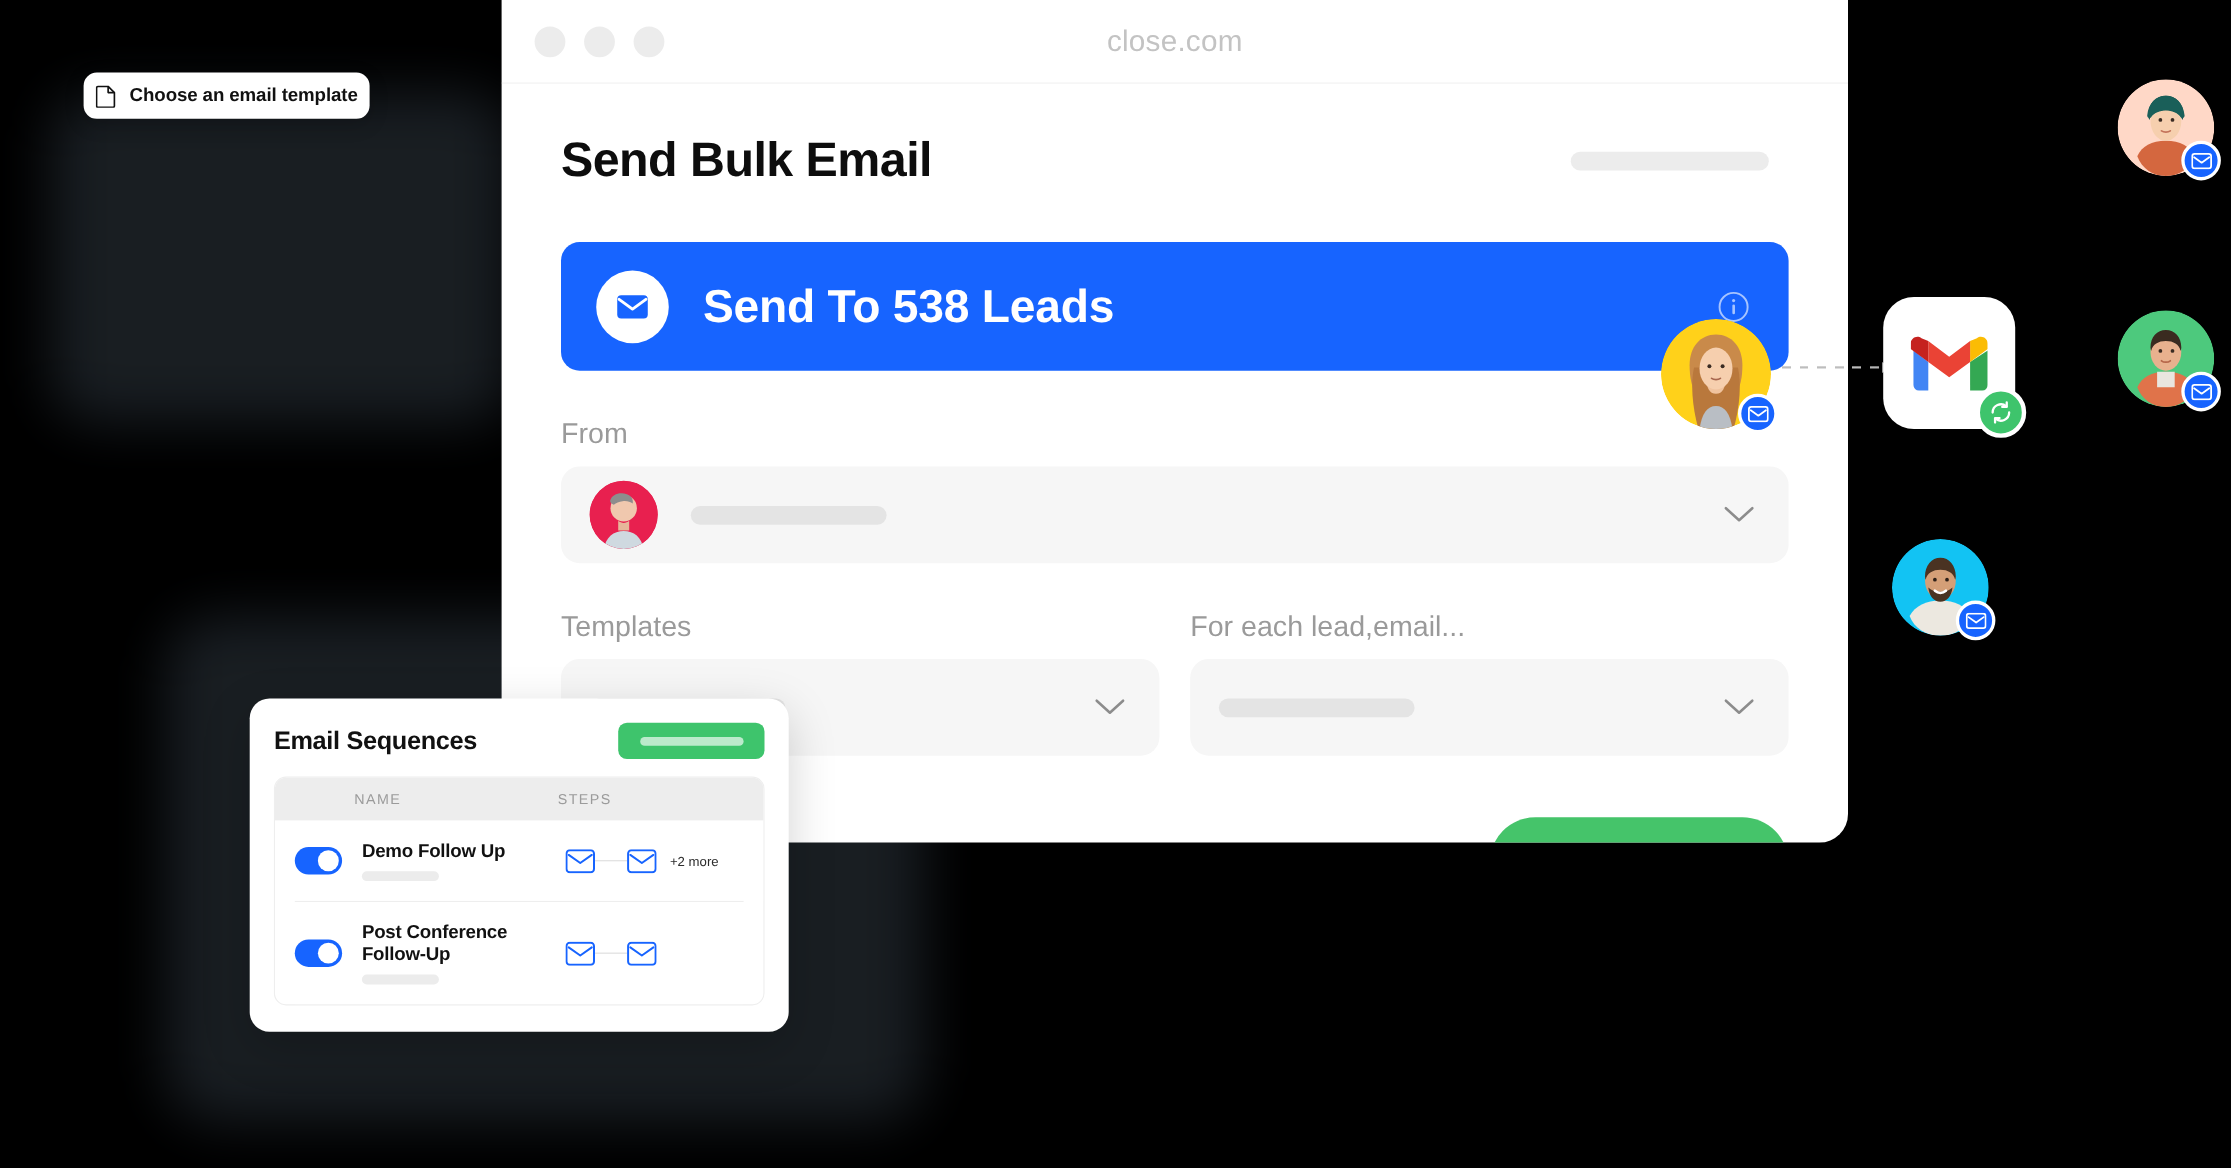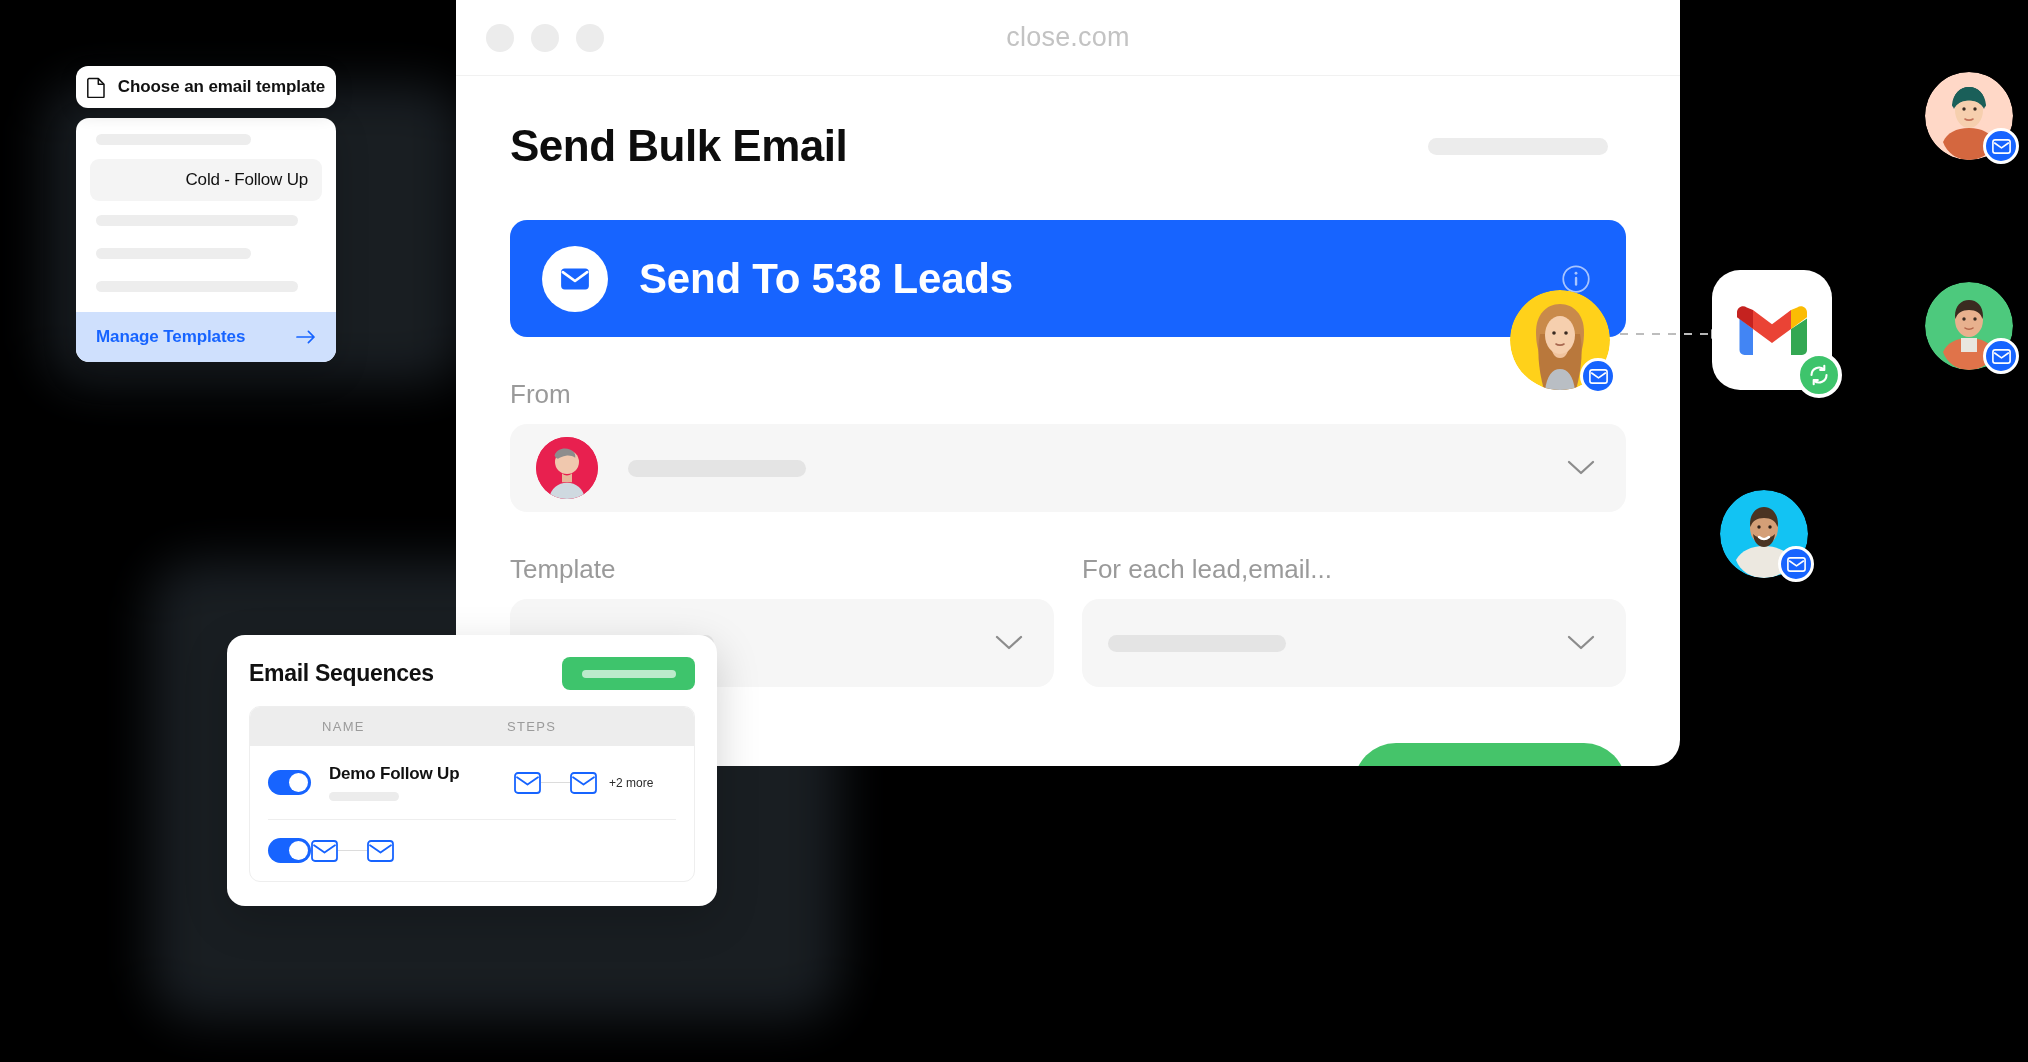--- a/index.html
+++ b/index.html
@@ -274,21 +274,21 @@
         <div class="field-skel from-skel" title=""></div>
         <div class="chev">
           <svg width="30" height="18" viewBox="0 0 30 18">
               <path d="M3 3 L15 14 L27 3" stroke="#8c8c8c" stroke-width="2.3" fill="none" stroke-linecap="round" stroke-linejoin="round"></path>
             </svg>
         </div>
       </div>
 
       <div class="two-col">
         <div>
-          <div class="field-label">Template</div>
+          <div class="field-label">Templates</div>
           <div class="field-box">
             <div class="field-skel" style="width:178px"></div>
             <div class="chev">
               <svg width="30" height="18" viewBox="0 0 30 18">
                   <path d="M3 3 L15 14 L27 3" stroke="#8c8c8c" stroke-width="2.3" fill="none" stroke-linecap="round" stroke-linejoin="round"></path>
                 </svg>
             </div>
           </div>
         </div>
         <div>
@@ -323,38 +323,20 @@
     <div class="tmpl-pill">
       <span>
         <svg width="19" height="21" viewBox="0 0 19 21">
           <path d="M2 1.6h9.3L17 7.2v12.2a1.2 1.2 0 0 1-1.2 1.2H2a1.2 1.2 0 0 1-1.2-1.2V2.8A1.2 1.2 0 0 1 2 1.6z" fill="none" stroke="#111" stroke-width="1.5" stroke-linejoin="round"></path>
           <path d="M11.3 1.6V7.2H17" fill="none" stroke="#111" stroke-width="1.5" stroke-linejoin="round"></path>
         </svg>
       </span>
       <span>Choose an email template</span>
     </div>
 
-    <div class="tmpl-menu">
-      <div class="tmpl-caret"></div>
-      <div class="tmpl-inner">
-        <div class="tmpl-skel" style="width:155px"></div>
-        <div class="tmpl-item-sel">Cold - Follow Up</div>
-        <div class="tmpl-skel" style="width:202px;margin-bottom:22px"></div>
-        <div class="tmpl-skel" style="width:155px;margin-bottom:22px"></div>
-        <div class="tmpl-skel" style="width:202px;margin-bottom:10px"></div>
-      </div>
-      <div class="tmpl-footer">
-        <span>Manage Templates</span>
-        <span>
-          <svg width="20" height="14" viewBox="0 0 20 14">
-            <path d="M1 7h17M12.4 1.4 18 7l-5.6 5.6" stroke="#1764ff" stroke-width="1.7" fill="none" stroke-linecap="round" stroke-linejoin="round"></path>
-          </svg>
-        </span>
-      </div>
-    </div>
   </div>
 
   <div class="seq-card">
     <div class="seq-head">
       <div class="seq-title">Email Sequences</div>
       <button class="seq-btn">
           <i></i>
         </button>
     </div>
 
@@ -384,20 +366,24 @@
                 <rect x="1" y="1" width="25" height="20" rx="3" fill="none" stroke="#1764ff" stroke-width="1.8"></rect>
                 <path d="M3 5.2 13.5 12.6 24 5.2" fill="none" stroke="#1764ff" stroke-width="1.8" stroke-linecap="round" stroke-linejoin="round"></path>
               </svg>
           </span>
           <span class="more-txt">+2 more</span>
         </div>
       </div>
 
       <div class="seq-row">
         <div class="toggle"></div>
+        <div class="seq-name-wrap">
+          <div class="seq-name">Post Conference Follow-Up</div>
+          <div class="seq-sub"></div>
+        </div>
         <div class="seq-steps">
           <span>
             <svg width="27" height="22" viewBox="0 0 27 22">
                 <rect x="1" y="1" width="25" height="20" rx="3" fill="none" stroke="#1764ff" stroke-width="1.8"></rect>
                 <path d="M3 5.2 13.5 12.6 24 5.2" fill="none" stroke="#1764ff" stroke-width="1.8" stroke-linecap="round" stroke-linejoin="round"></path>
               </svg>
           </span>
           <span class="step-line"></span>
           <span>
             <svg width="27" height="22" viewBox="0 0 27 22">

